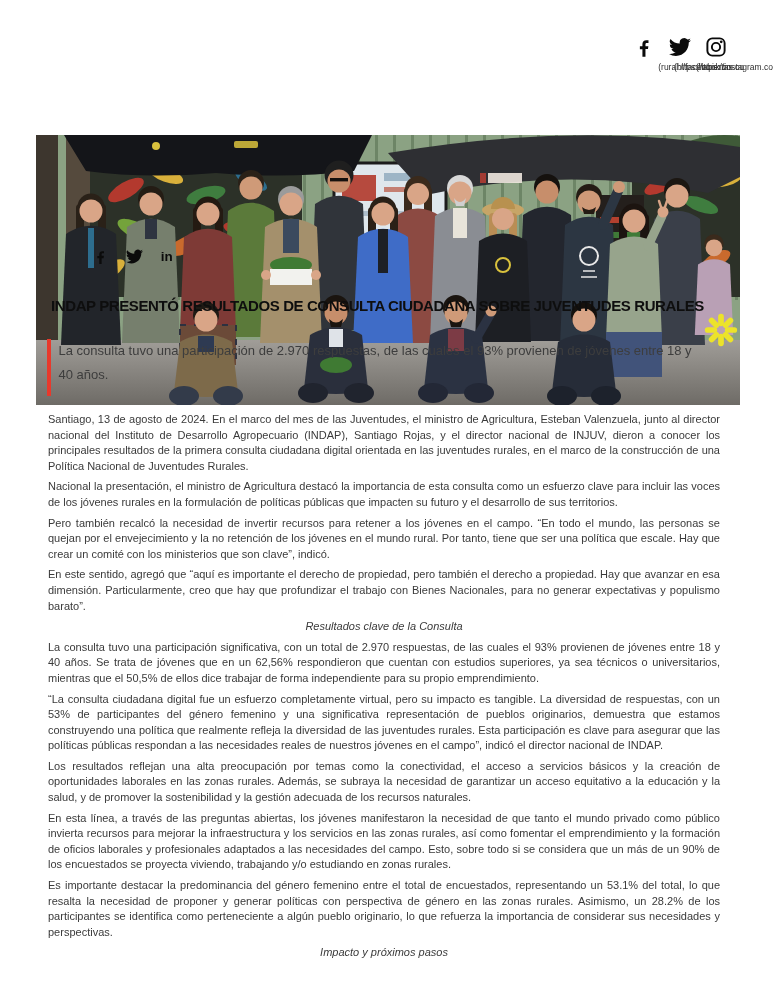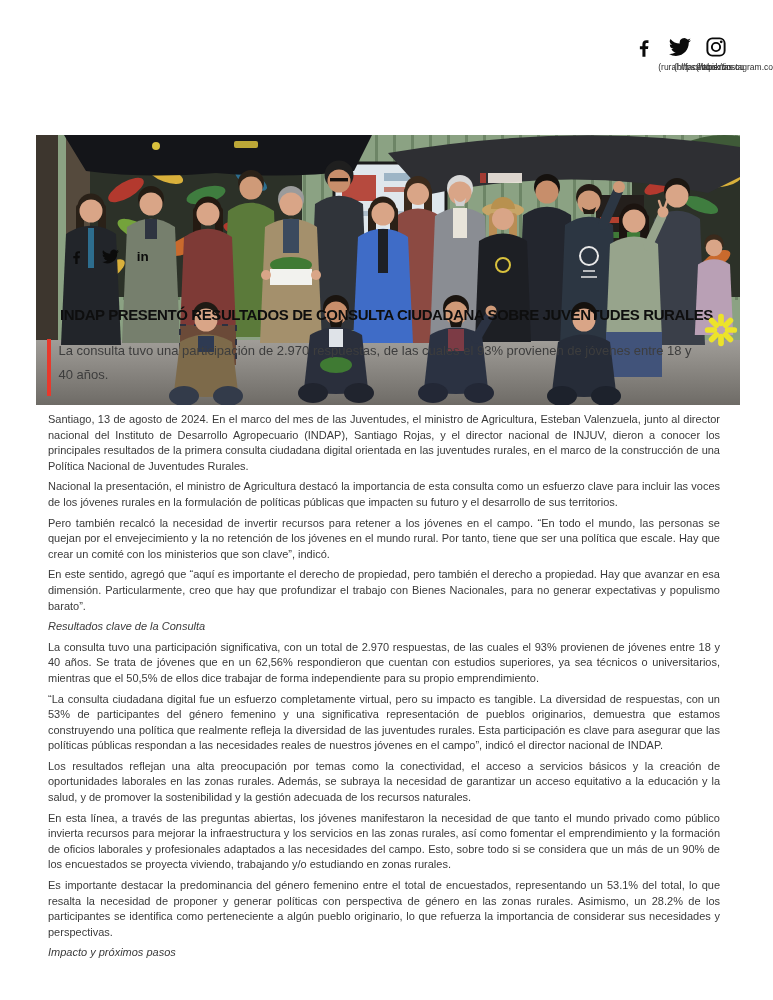--- a/index.html
+++ b/index.html
@@ -10,39 +10,39 @@
   
   .social-row{position:absolute;top:36px;right:46px;display:flex;gap:14px;align-items:center}
   .social-row a{display:block;width:22px;height:22px;text-decoration:none}
   .social-row svg{width:22px;height:22px;display:block}
   .social-caption{position:absolute;top:62px;font-size:8.5px;color:#2e2e2e;white-space:nowrap}
   .cap1{right:42px}.cap2{right:29px}.cap3{right:0}
 
   
   .hero{position:absolute;left:36px;top:135px;width:704px;height:270px}
   .hero .scene{position:absolute;left:0;top:0;width:704px;height:270px}
-  .share-row{position:absolute;left:32px;top:113px;display:flex;gap:17px;align-items:flex-end}
+  .share-row{position:absolute;left:56px;top:113px;display:flex;gap:17px;align-items:flex-end}
   .share-row a{display:block;width:17px;height:17px;text-decoration:none}
   .share-row svg{width:17px;height:17px;display:block}
   .headline{
     position:absolute;left:12px;top:159px;width:692px;
     font-size:15px;font-weight:bold;letter-spacing:-0.4px;color:#0e0e0e;white-space:nowrap;
   }
   .sub{position:absolute;left:11px;top:204px;display:flex}
   .accent-bar{width:3.5px;height:57px}
   .subtext{margin-left:8px;width:648px;font-size:13px;line-height:24px;color:#3d3d3d}
   .spinner{position:absolute;left:666px;top:176px;width:38px;height:38px}
 
   
   .article{
     position:absolute;left:48px;top:412px;width:672px;
     font-size:11px;line-height:15.6px;color:#3a3a3a;text-align:justify;
   }
   .article p{margin:0 0 5px 0}
-  .article p.subhead{font-weight:bold;font-style:italic;text-align:left}
+  .article p.subhead{font-weight:bold;font-style:italic;text-align:center}
   .rb{font-weight:normal}
   .ri{font-style:italic}
 </style>
 </head>
 <body>
 
 <div class="social-row">
   <a href="#">
     <svg viewBox="0 0 24 24">
       <path fill="#0b0b0b" d="M13.6 22.5v-8.2h2.75l.41-3.2H13.6V9.06c0-.93.26-1.56 1.59-1.56h1.7V4.64c-.3-.04-1.3-.13-2.48-.13-2.45 0-4.13 1.5-4.13 4.25v2.37H7.5v3.2h2.78v8.17h3.32z"></path>
@@ -291,21 +291,21 @@
           <path fill="#0b0b0b" d="M23.95 4.57a10 10 0 0 1-2.82.77 4.96 4.96 0 0 0 2.16-2.72c-.95.56-2 .96-3.13 1.19a4.92 4.92 0 0 0-8.38 4.48A13.97 13.97 0 0 1 1.64 3.16a4.92 4.92 0 0 0 1.52 6.57 4.9 4.9 0 0 1-2.23-.61v.06a4.92 4.92 0 0 0 3.95 4.83 4.99 4.99 0 0 1-2.21.08 4.94 4.94 0 0 0 4.6 3.42A9.87 9.87 0 0 1 0 19.54a13.94 13.94 0 0 0 7.55 2.21c9.05 0 14-7.5 14-13.98 0-.21 0-.42-.02-.63a10 10 0 0 0 2.42-2.57z"></path>
         </svg>
     </a>
     <a href="#">
       <svg viewBox="0 0 24 24">
           <text x="1" y="19" font-family="Liberation Sans, sans-serif" font-size="19" font-weight="bold" fill="#0b0b0b">in</text>
         </svg>
     </a>
   </div>
 
-  <h1 class="headline" style="margin:12px">INDAP PRESENTÓ RESULTADOS DE CONSULTA CIUDADANA SOBRE JUVENTUDES RURALES</h1>
+  <h1 class="headline" style="margin:3px">INDAP PRESENTÓ RESULTADOS DE CONSULTA CIUDADANA SOBRE JUVENTUDES RURALES</h1>
 
   <div class="sub">
     <div class="accent-bar" style="background:#e8392c"></div>
     <div class="subtext">La consulta tuvo una participación de 2.970 respuestas, de las cuales el 93% provienen de jóvenes entre 18 y 40 años.</div>
   </div>
 
   <svg class="spinner" viewBox="-20 -20 40 40">
     <g fill="#ece32a">
       <rect x="-3" y="-17" width="6" height="13" rx="3"></rect>
       <rect x="-3" y="-17" width="6" height="13" rx="3" transform="rotate(45)"></rect>

